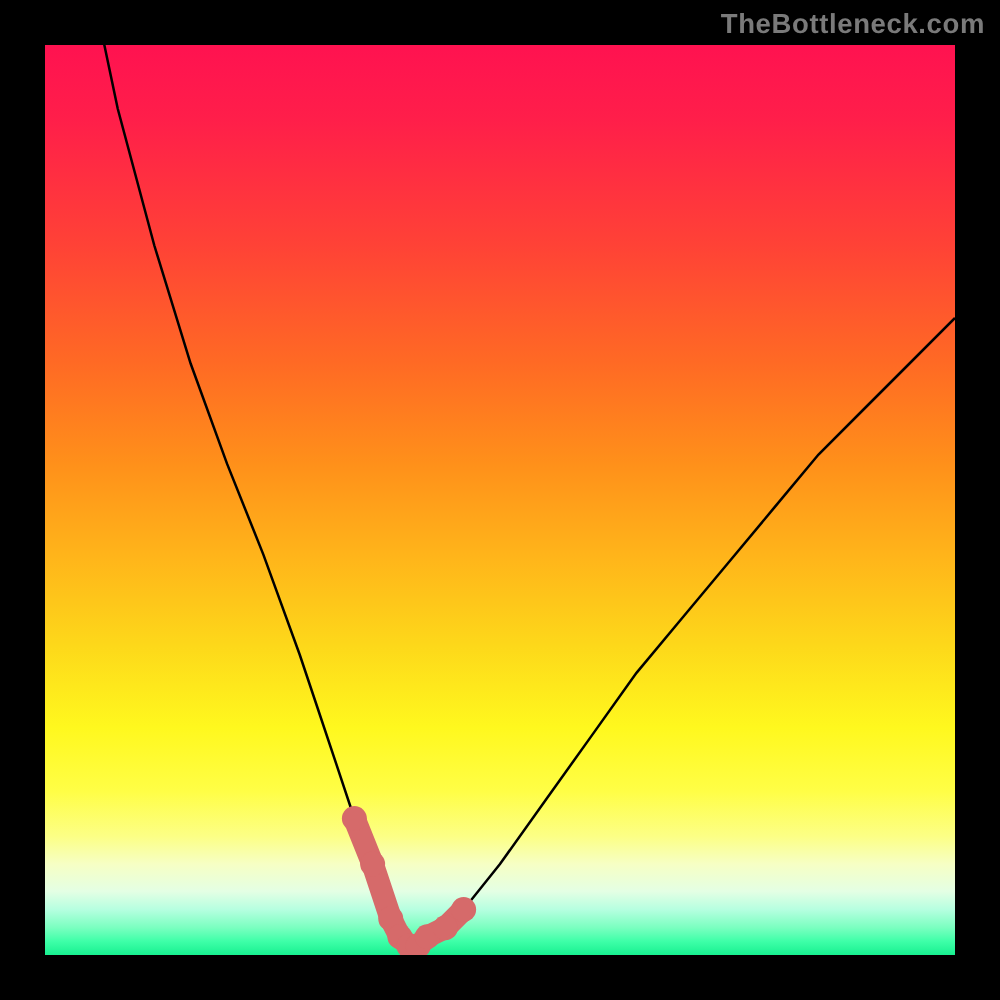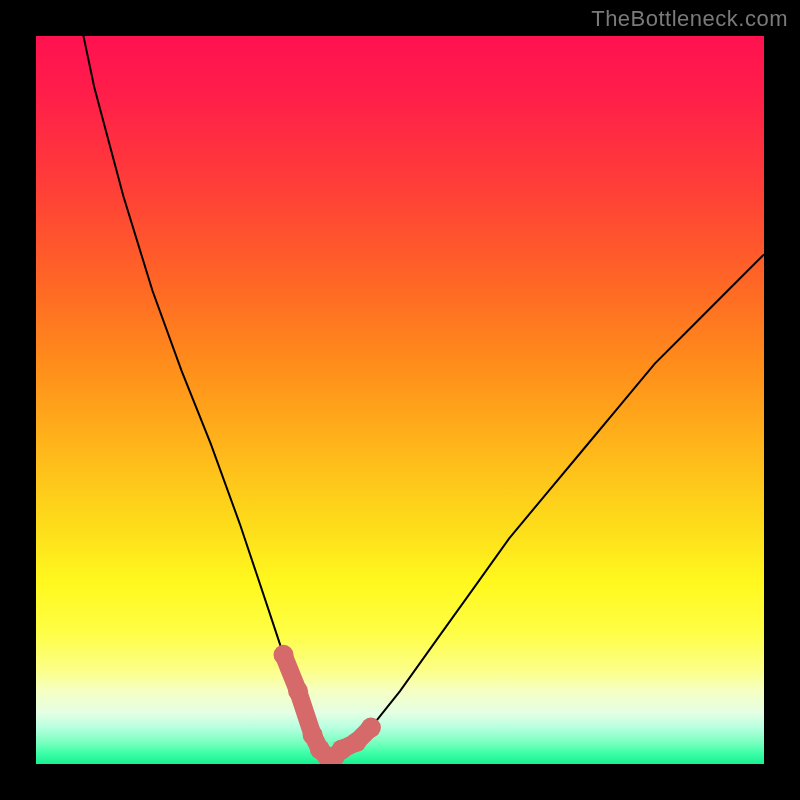--- a/index.html
+++ b/index.html
@@ -58,21 +58,21 @@
     top: 0;
     width: 728px;
     height: 728px;
   }
   .watermark {
     position: absolute;
     top: 6px;
     right: 12px;
     color: #7a7a7a;
     font-size: 22px;
-    font-weight: 400;
+    font-weight: 700;
     letter-spacing: 0.5px;
   }
   .curve-stroke {
     fill: none;
     stroke: #000;
     stroke-width: 2;
   }
   .marker-stroke {
     fill: none;
     stroke: #d66a6a;

